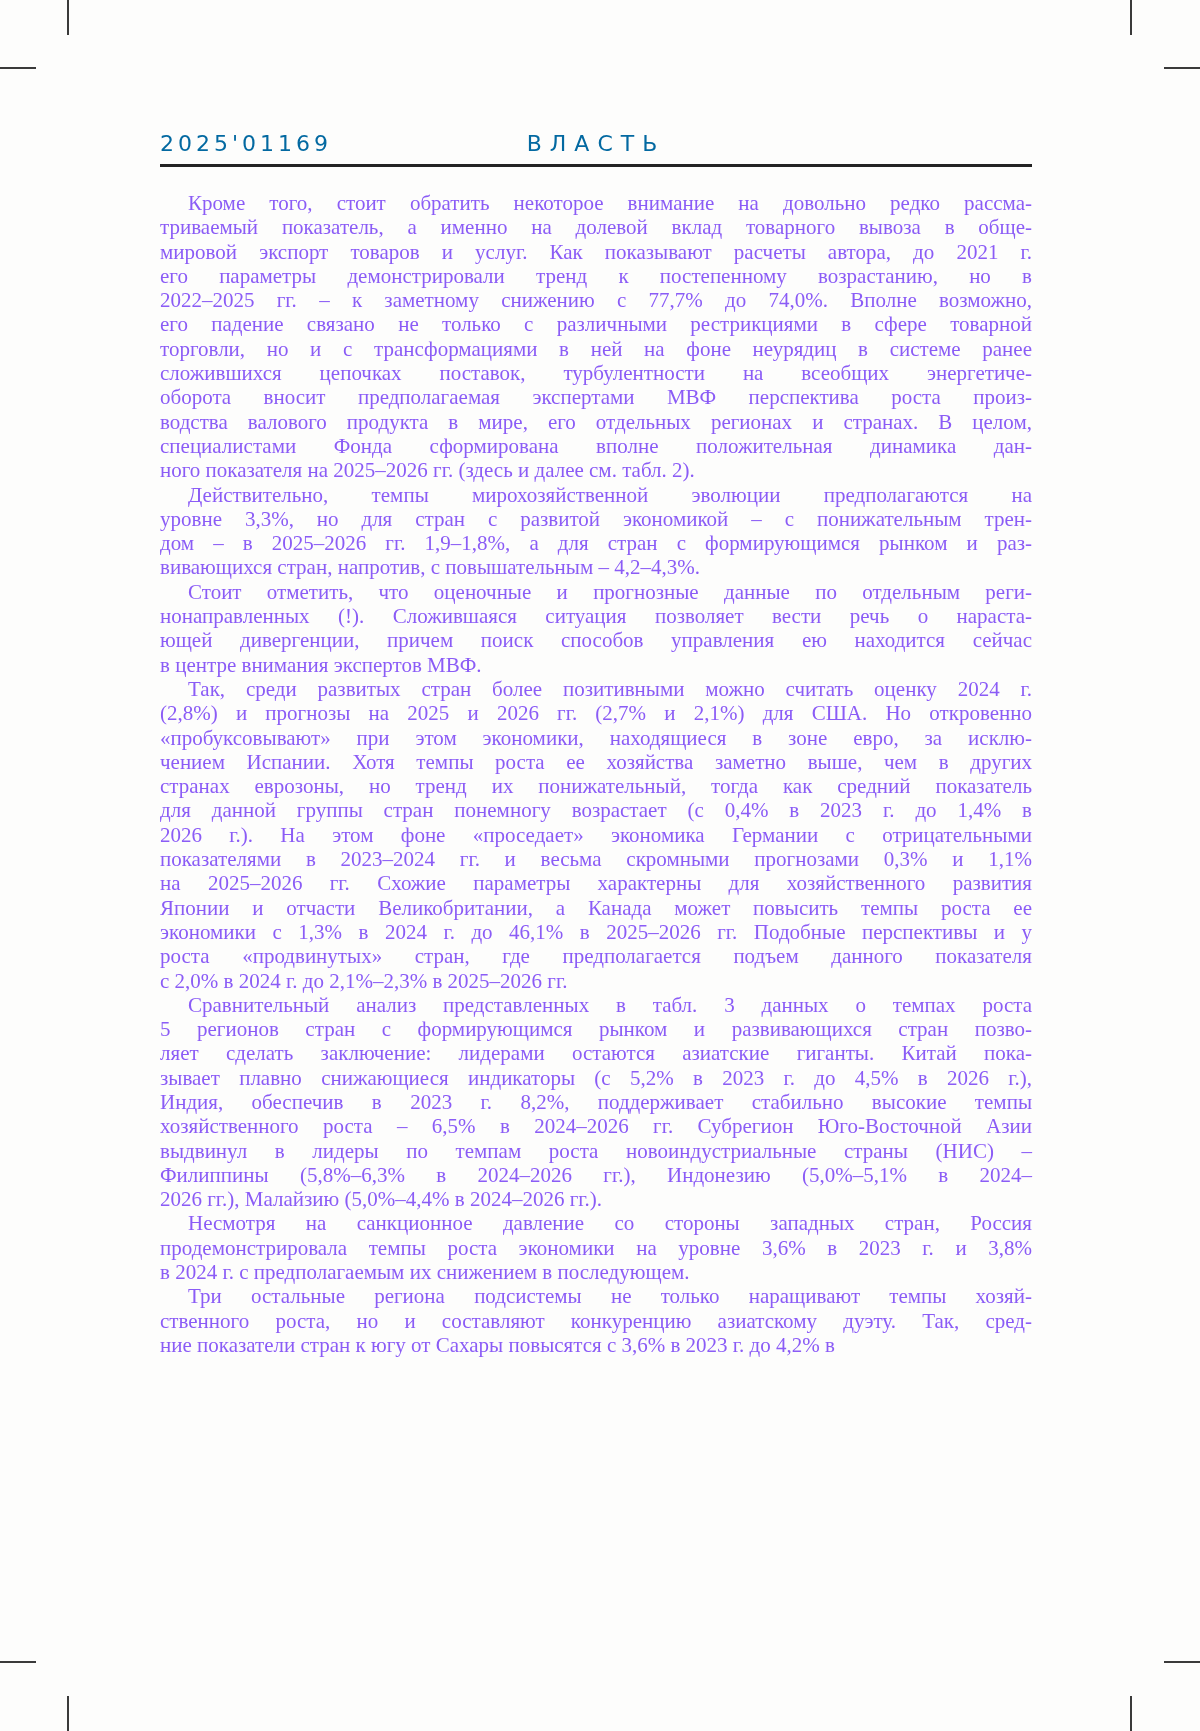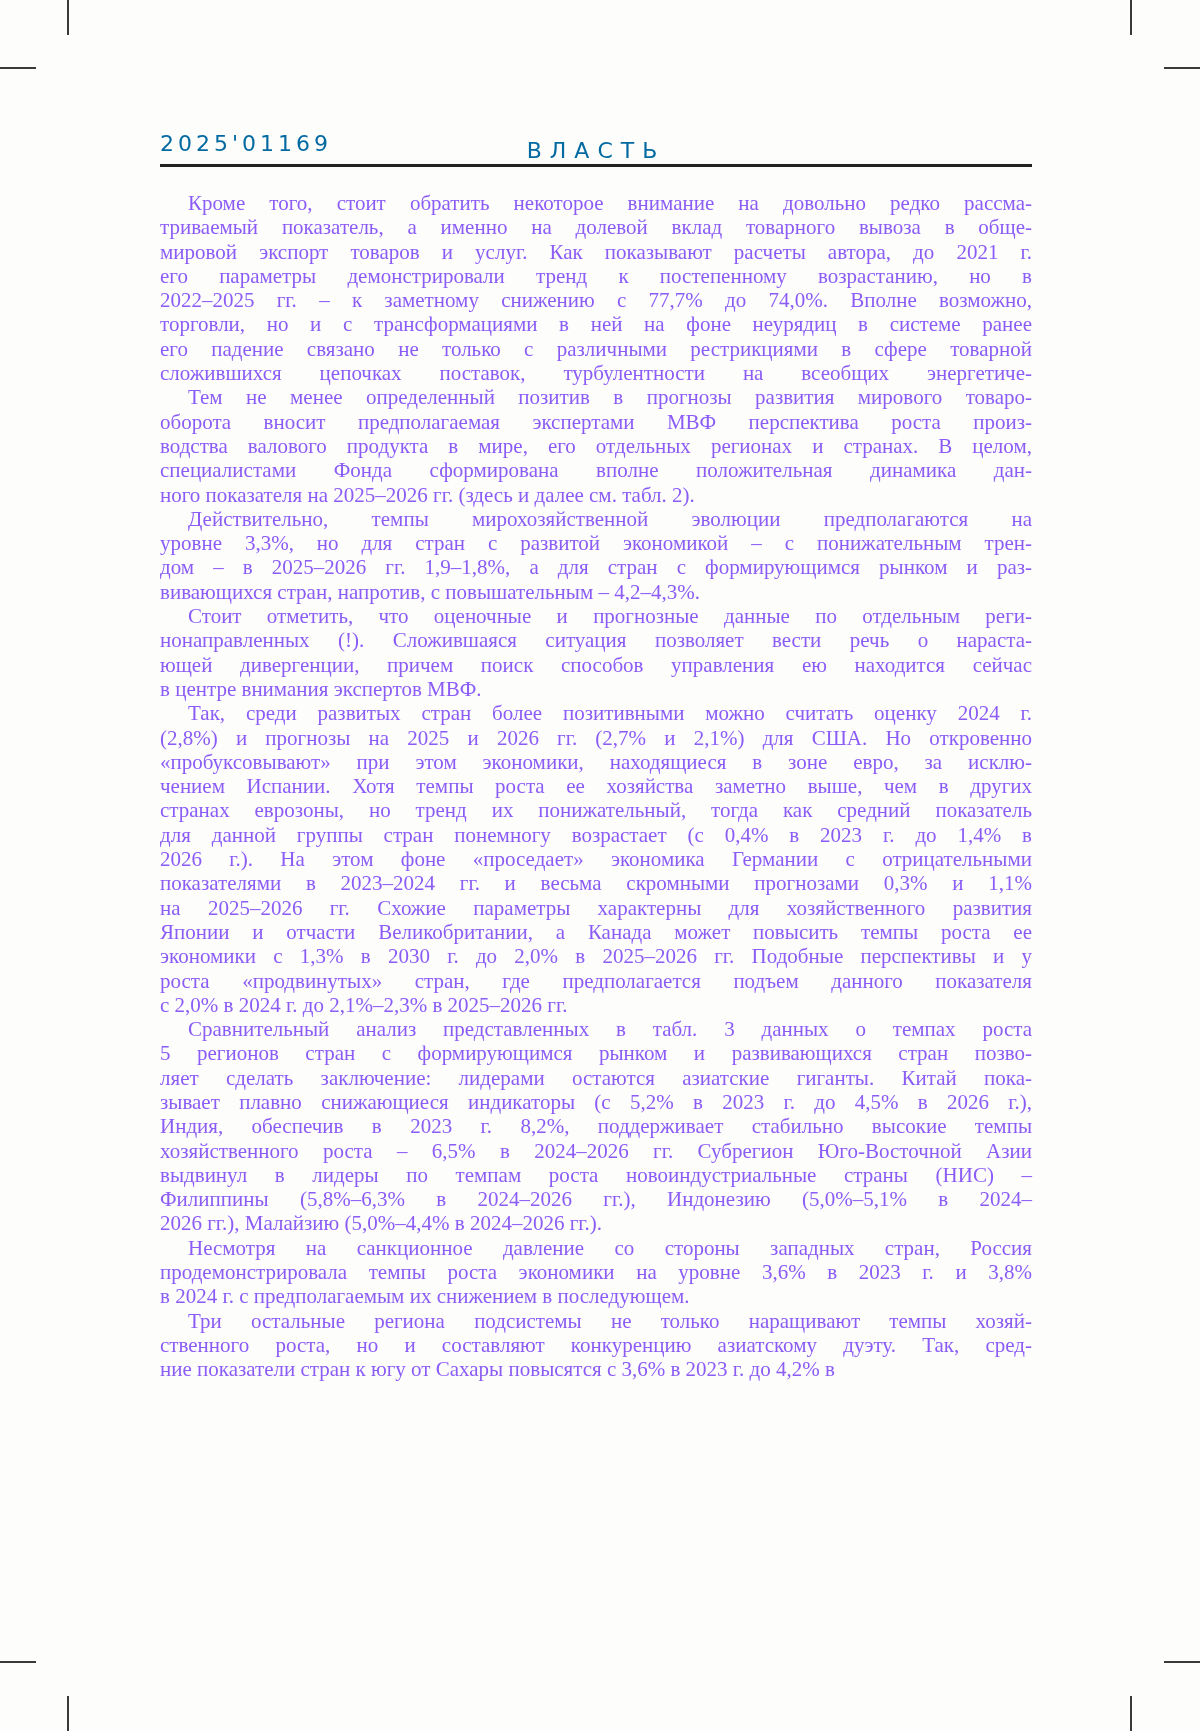--- a/index.html
+++ b/index.html
@@ -41,21 +41,21 @@
     left: 0;
     width: 100%;
     display: flex;
     justify-content: flex-start;
     align-items: baseline;
     font-family: "DejaVu Sans", sans-serif;
     font-size: 22px;
     color: #0369a1;
   }
   .running-head .issue   { letter-spacing: 4px; }
-  .running-head .journal { letter-spacing: 8px; position: absolute; left: 50%; transform: translateX(-50%); margin-top: 7px; }
+  .running-head .journal { letter-spacing: 8px; position: absolute; left: 50%; transform: translateX(-50%); }
   .running-head .pageno  { letter-spacing: 4px; }
 
   .head-rule {
     position: absolute;
     top: 164px;
     left: 0;
     width: 100%;
     height: 3px;
     background: #232323;
   }
@@ -99,26 +99,25 @@
   </div>
   <div class="head-rule"></div>
 
   <div class="article">
       <div class="para">
         <div class="tline first">Кроме того, стоит обратить некоторое внимание на довольно редко рассма-</div>
         <div class="tline">триваемый показатель, а именно на долевой вклад товарного вывоза в обще-</div>
         <div class="tline">мировой экспорт товаров и услуг. Как показывают расчеты автора, до 2021 г.</div>
         <div class="tline">его параметры демонстрировали тренд к постепенному возрастанию, но в</div>
         <div class="tline">2022–2025 гг. – к заметному снижению с 77,7% до 74,0%. Вполне возможно,</div>
+        <div class="tline">его падение связано не только с различными рестрикциями в сфере товарной</div>
         <div class="tline">торговли, но и с трансформациями в ней на фоне неурядиц в системе ранее</div>
-        <div class="tline">его падение связано не только с различными рестрикциями в сфере товарной</div>
         <div class="tline">сложившихся цепочках поставок, турбулентности на всеобщих энергетиче-</div>
       </div>
       <div class="para">
-        <div class="tline first">Тем не менее определенный позитив в прогнозы развития мирового товаро-</div>
         <div class="tline">оборота вносит предполагаемая экспертами МВФ перспектива роста произ-</div>
         <div class="tline">водства валового продукта в мире, его отдельных регионах и странах. В целом,</div>
         <div class="tline">специалистами Фонда сформирована вполне положительная динамика дан-</div>
         <div class="tline last">ного показателя на 2025–2026 гг. (здесь и далее см. табл. 2).</div>
       </div>
       <div class="para">
         <div class="tline first">Действительно, темпы мирохозяйственной эволюции предполагаются на</div>
         <div class="tline">уровне 3,3%, но для стран с развитой экономикой – с понижательным трен-</div>
         <div class="tline">дом – в 2025–2026 гг. 1,9–1,8%, а для стран с формирующимся рынком и раз-</div>
         <div class="tline last">вивающихся стран, напротив, с повышательным – 4,2–4,3%.</div>
@@ -133,21 +132,21 @@
         <div class="tline first">Так, среди развитых стран более позитивными можно считать оценку 2024 г.</div>
         <div class="tline">(2,8%) и прогнозы на 2025 и 2026 гг. (2,7% и 2,1%) для США. Но откровенно</div>
         <div class="tline">«пробуксовывают» при этом экономики, находящиеся в зоне евро, за исклю-</div>
         <div class="tline">чением Испании. Хотя темпы роста ее хозяйства заметно выше, чем в других</div>
         <div class="tline">странах еврозоны, но тренд их понижательный, тогда как средний показатель</div>
         <div class="tline">для данной группы стран понемногу возрастает (с 0,4% в 2023 г. до 1,4% в</div>
         <div class="tline">2026 г.). На этом фоне «проседает» экономика Германии с отрицательными</div>
         <div class="tline">показателями в 2023–2024 гг. и весьма скромными прогнозами 0,3% и 1,1%</div>
         <div class="tline">на 2025–2026 гг. Схожие параметры характерны для хозяйственного развития</div>
         <div class="tline">Японии и отчасти Великобритании, а Канада может повысить темпы роста ее</div>
-        <div class="tline">экономики с 1,3% в 2030 г. до 2,0% в 2025–2026 гг. Подобные перспективы и у</div>
+        <div class="tline">экономики с 1,3% в 2024 г. до 46,1% в 2025–2026 гг. Подобные перспективы и у</div>
         <div class="tline">роста «продвинутых» стран, где предполагается подъем данного показателя</div>
         <div class="tline last">с 2,0% в 2024 г. до 2,1%–2,3% в 2025–2026 гг.</div>
       </div>
       <div class="para">
         <div class="tline first">Сравнительный анализ представленных в табл. 3 данных о темпах роста</div>
         <div class="tline">5 регионов стран с формирующимся рынком и развивающихся стран позво-</div>
         <div class="tline">ляет сделать заключение: лидерами остаются азиатские гиганты. Китай пока-</div>
         <div class="tline">зывает плавно снижающиеся индикаторы (с 5,2% в 2023 г. до 4,5% в 2026 г.),</div>
         <div class="tline">Индия, обеспечив в 2023 г. 8,2%, поддерживает стабильно высокие темпы</div>
         <div class="tline">хозяйственного роста – 6,5% в 2024–2026 гг. Субрегион Юго-Восточной Азии</div>

